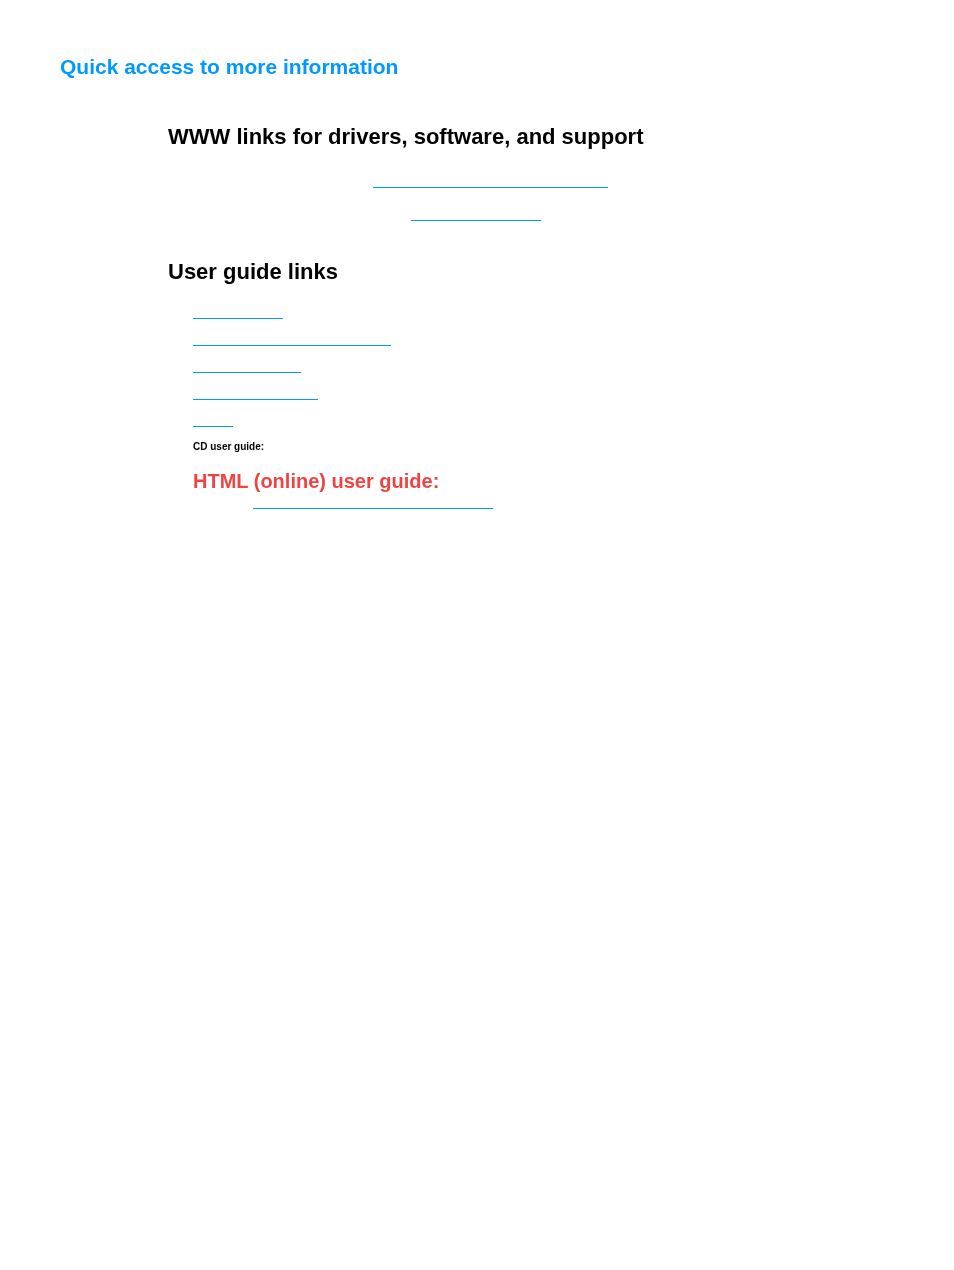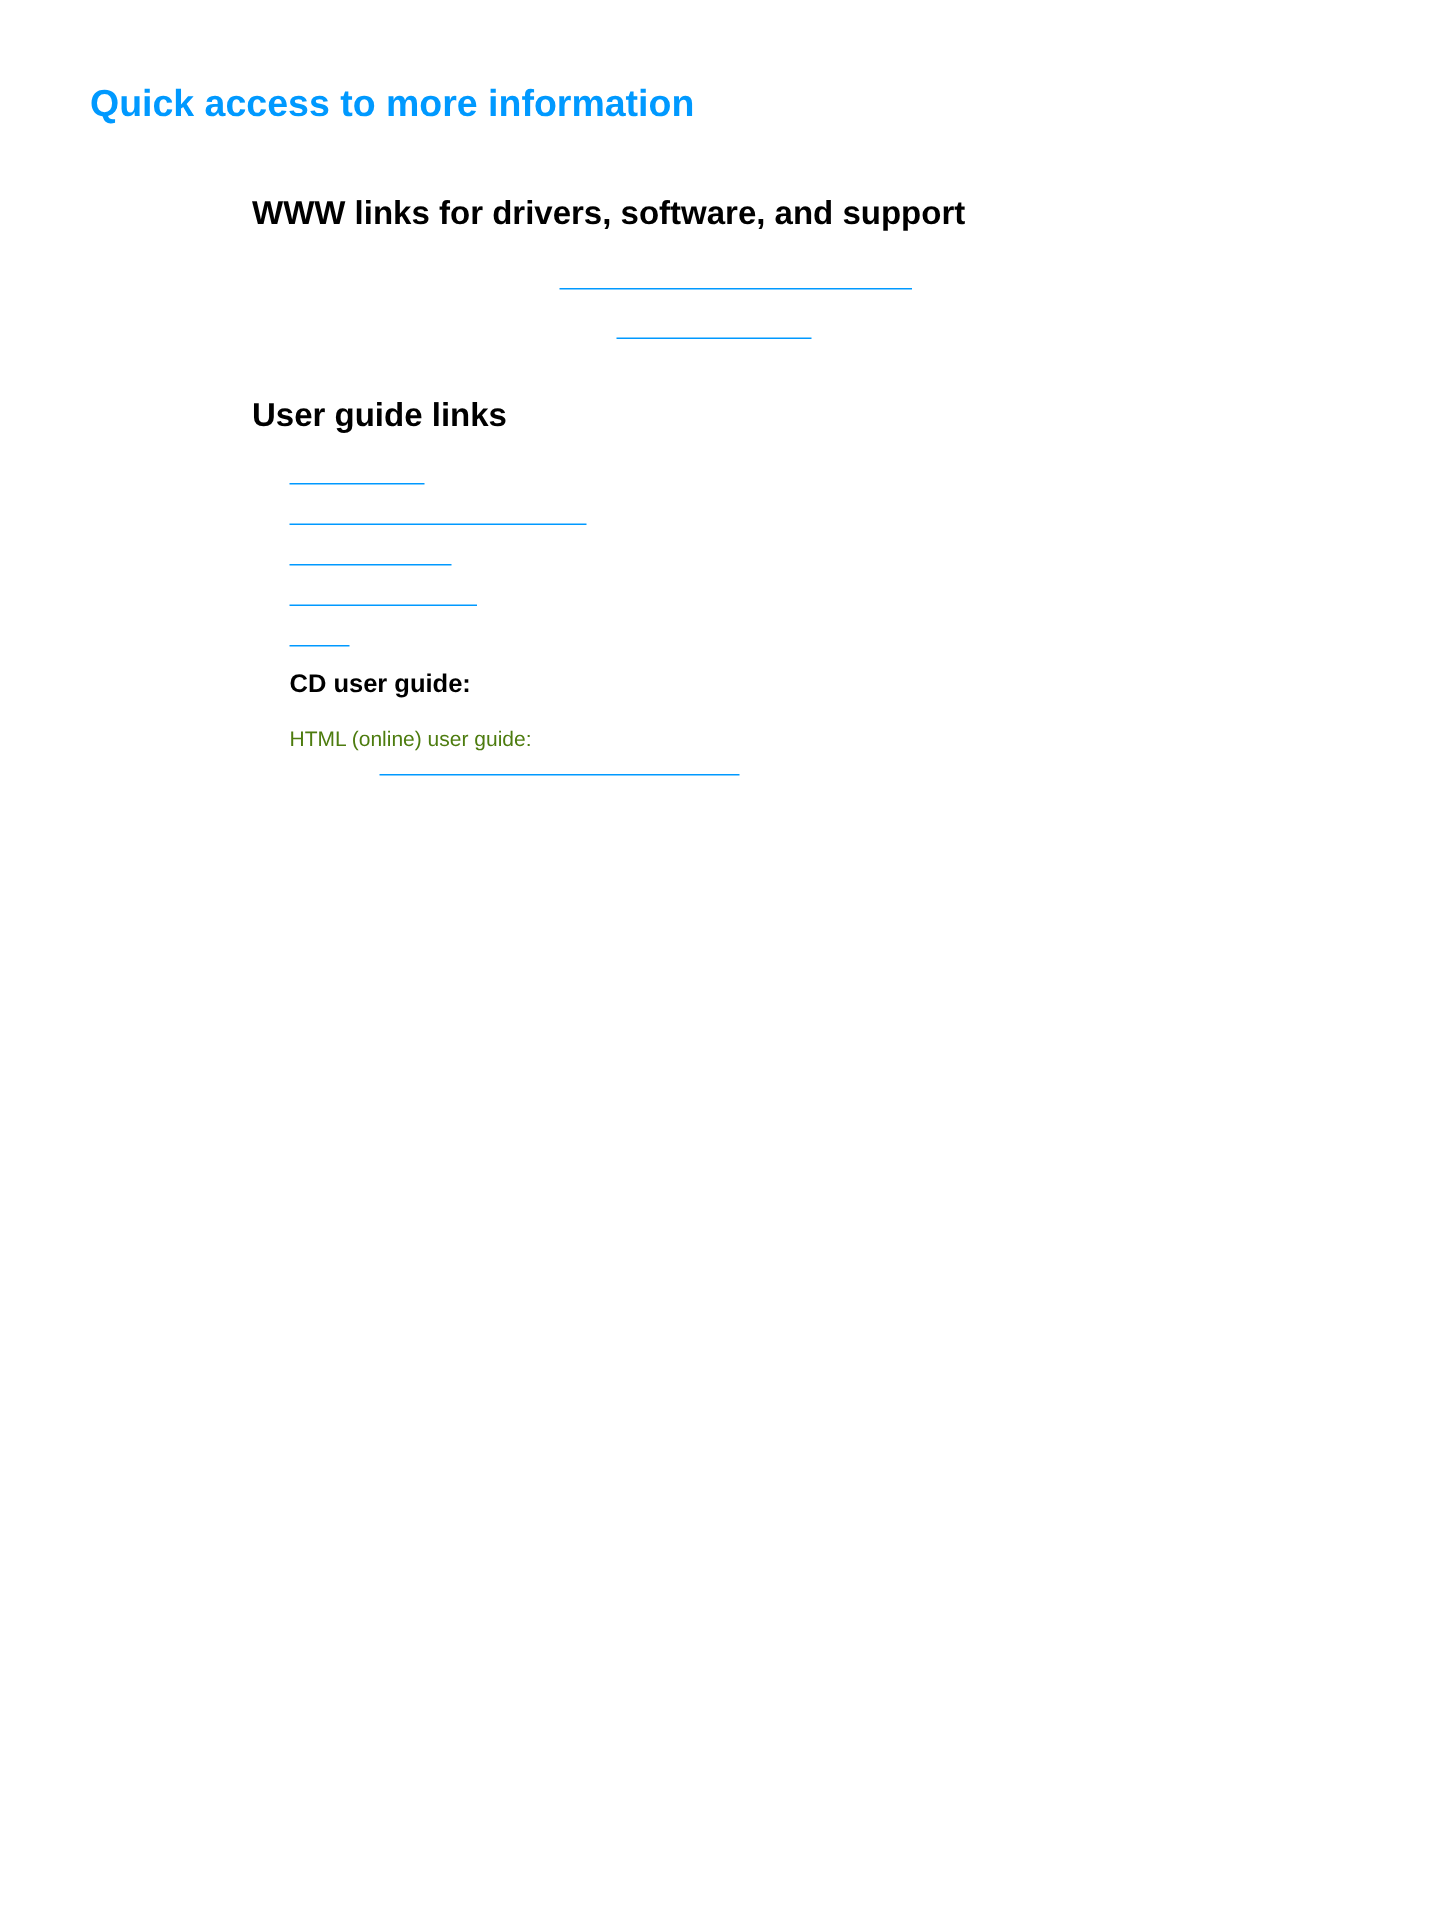--- a/index.html
+++ b/index.html
@@ -10,21 +10,21 @@
     body {
       width: 954px;
       height: 1270px;
       background: #ffffff;
       font-family: Arial, Helvetica, sans-serif;
       padding: 55px 60px;
       position: relative;
     }
     .page-title {
       color: #0099ff;
-      font-size: 25px;
+      font-size: 21px;
       font-weight: bold;
       margin-bottom: 45px;
     }
     .content-block {
       margin-left: 108px;
     }
     .section-heading {
       color: #000000;
       font-size: 22px;
       font-weight: bold;
@@ -47,27 +47,27 @@
       margin-bottom: 10px;
     }
     .guide-link-item {
       display: block;
       margin-bottom: 9px;
     }
     .info-item {
       margin-left: 25px;
       margin-bottom: 18px;
       color: #000000;
-      font-size: 17px;
+      font-size: 10px;
       font-weight: bold;
     }
     .info-item-label {
-      color: #4d7c0f;
-      font-size: 14px;
-      font-weight: normal;
+      color: #ef4444;
+      font-size: 20px;
+      font-weight: bold;
     }
     .html-row {
       margin-left: 25px;
     }
     .html-second-line {
       margin-left: 85px;
       margin-top: 2px;
       position: relative;
     }
     .inline-white {

